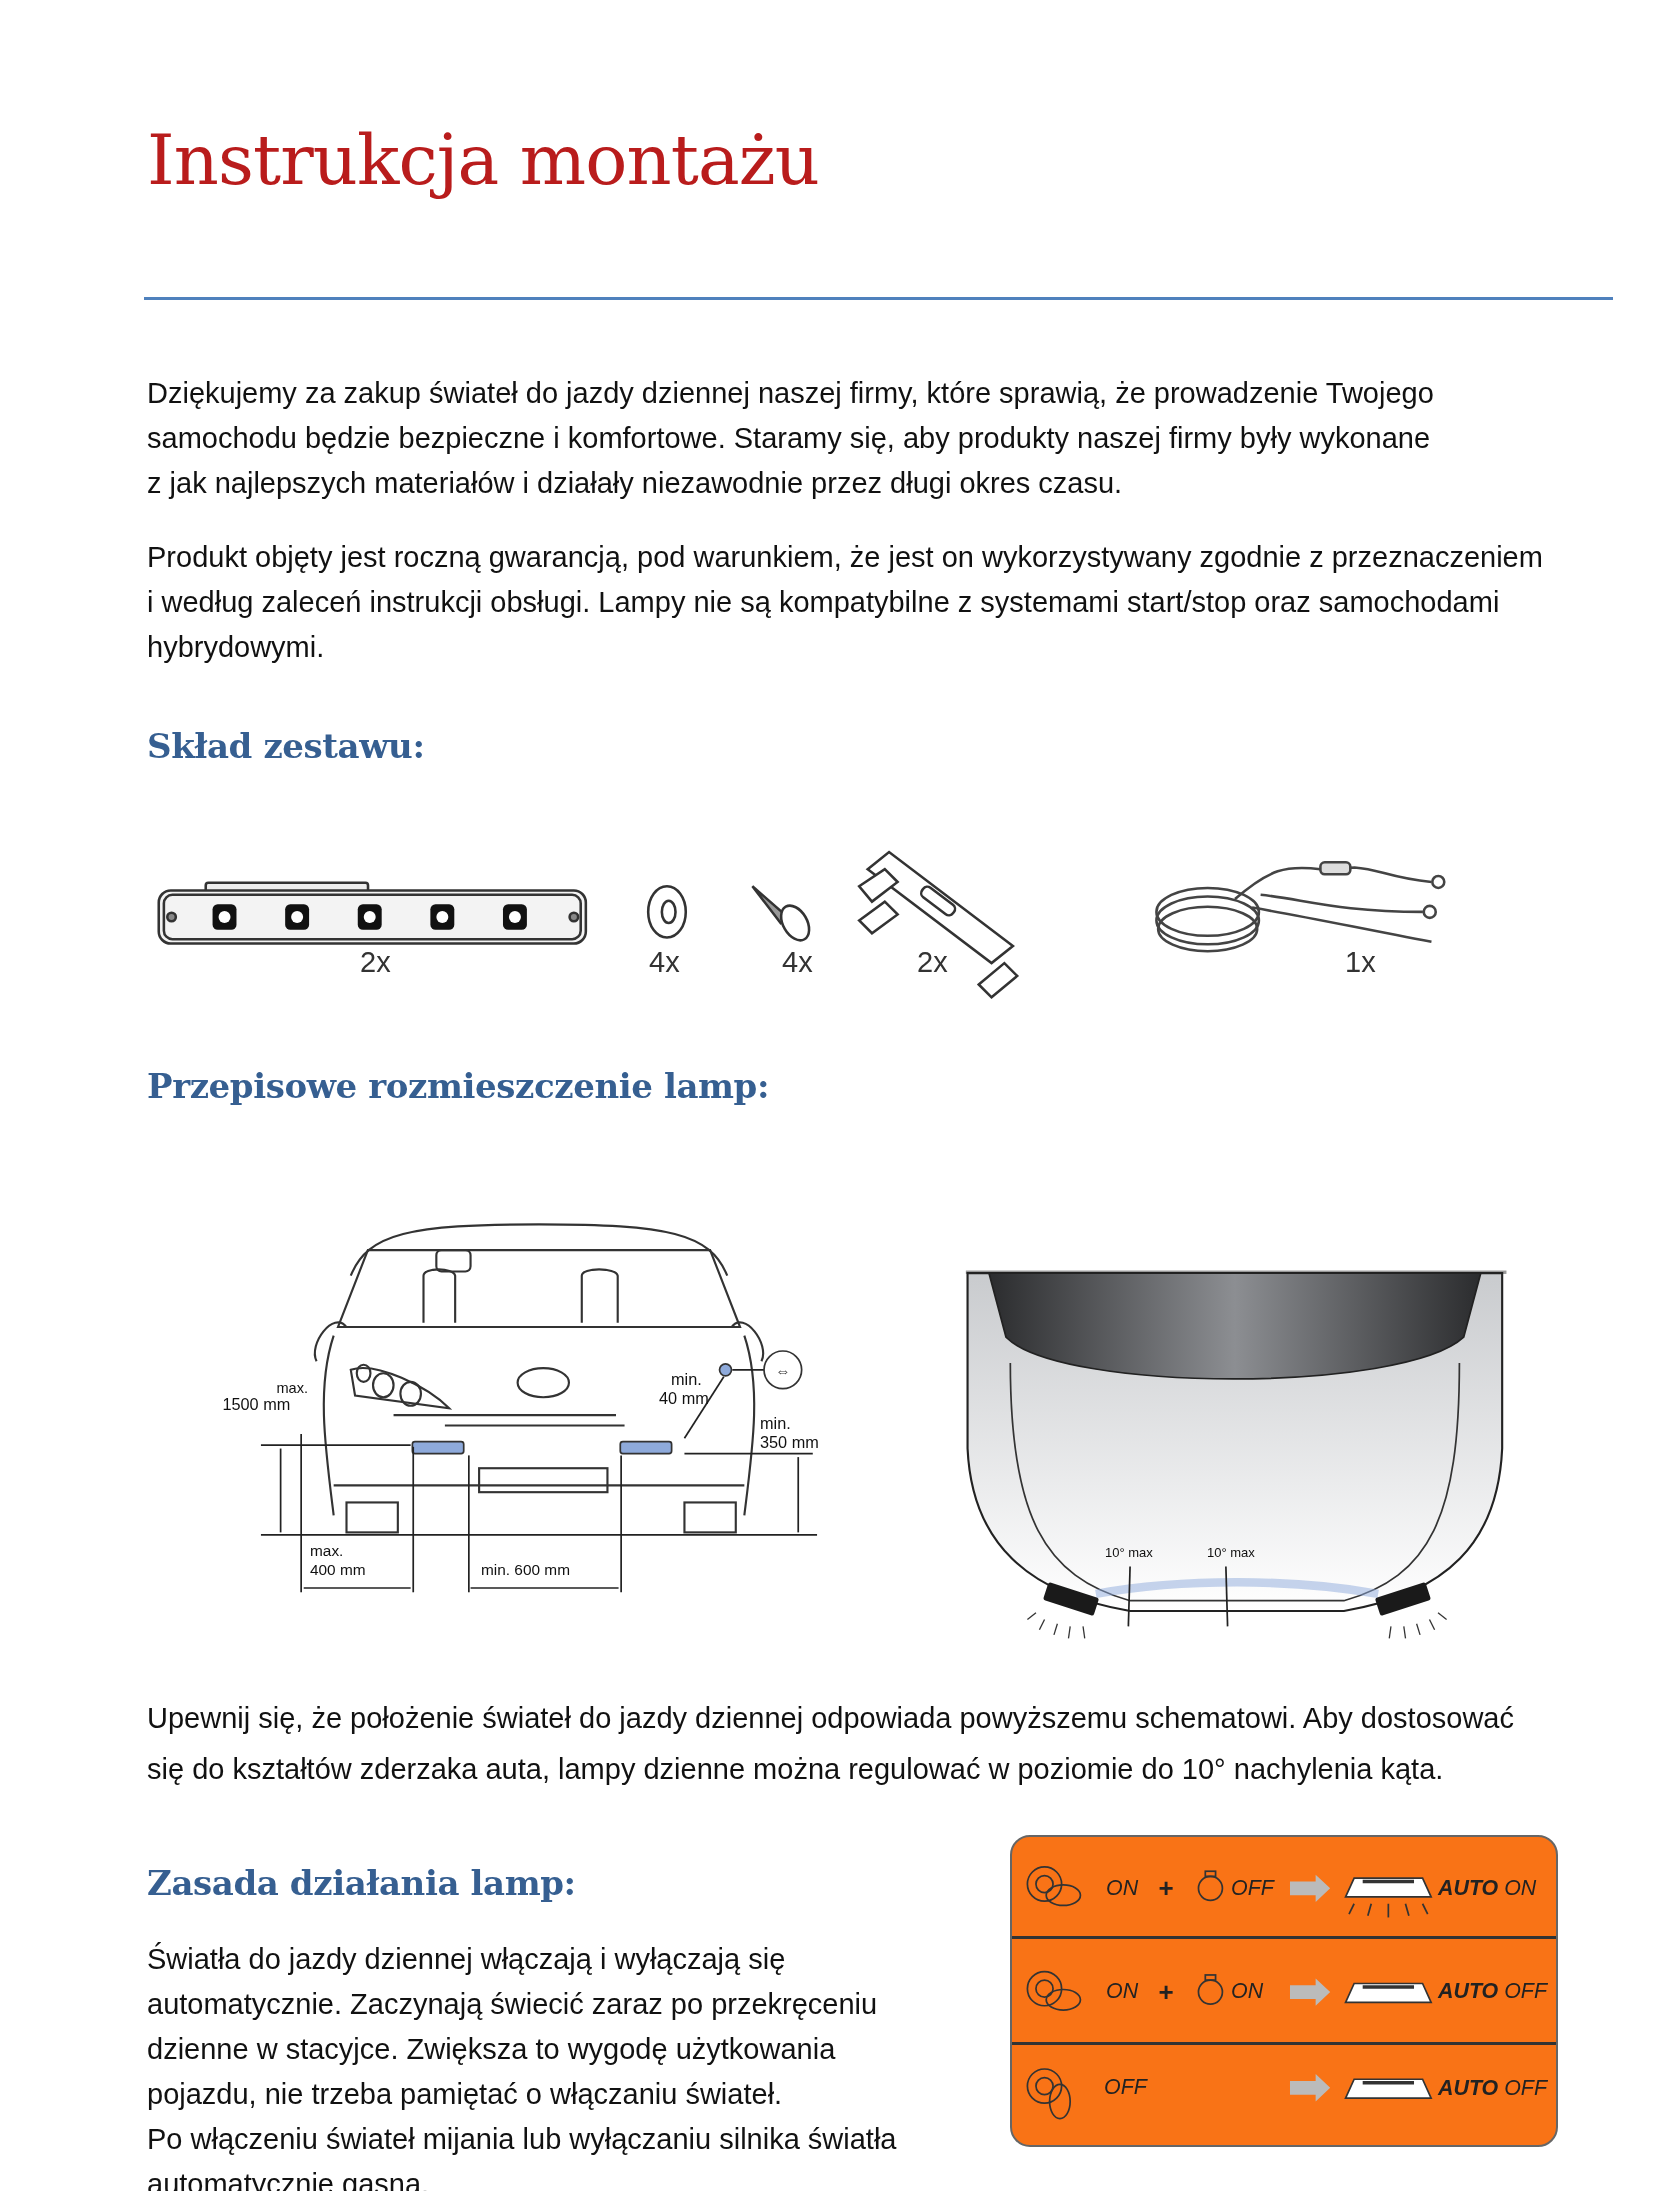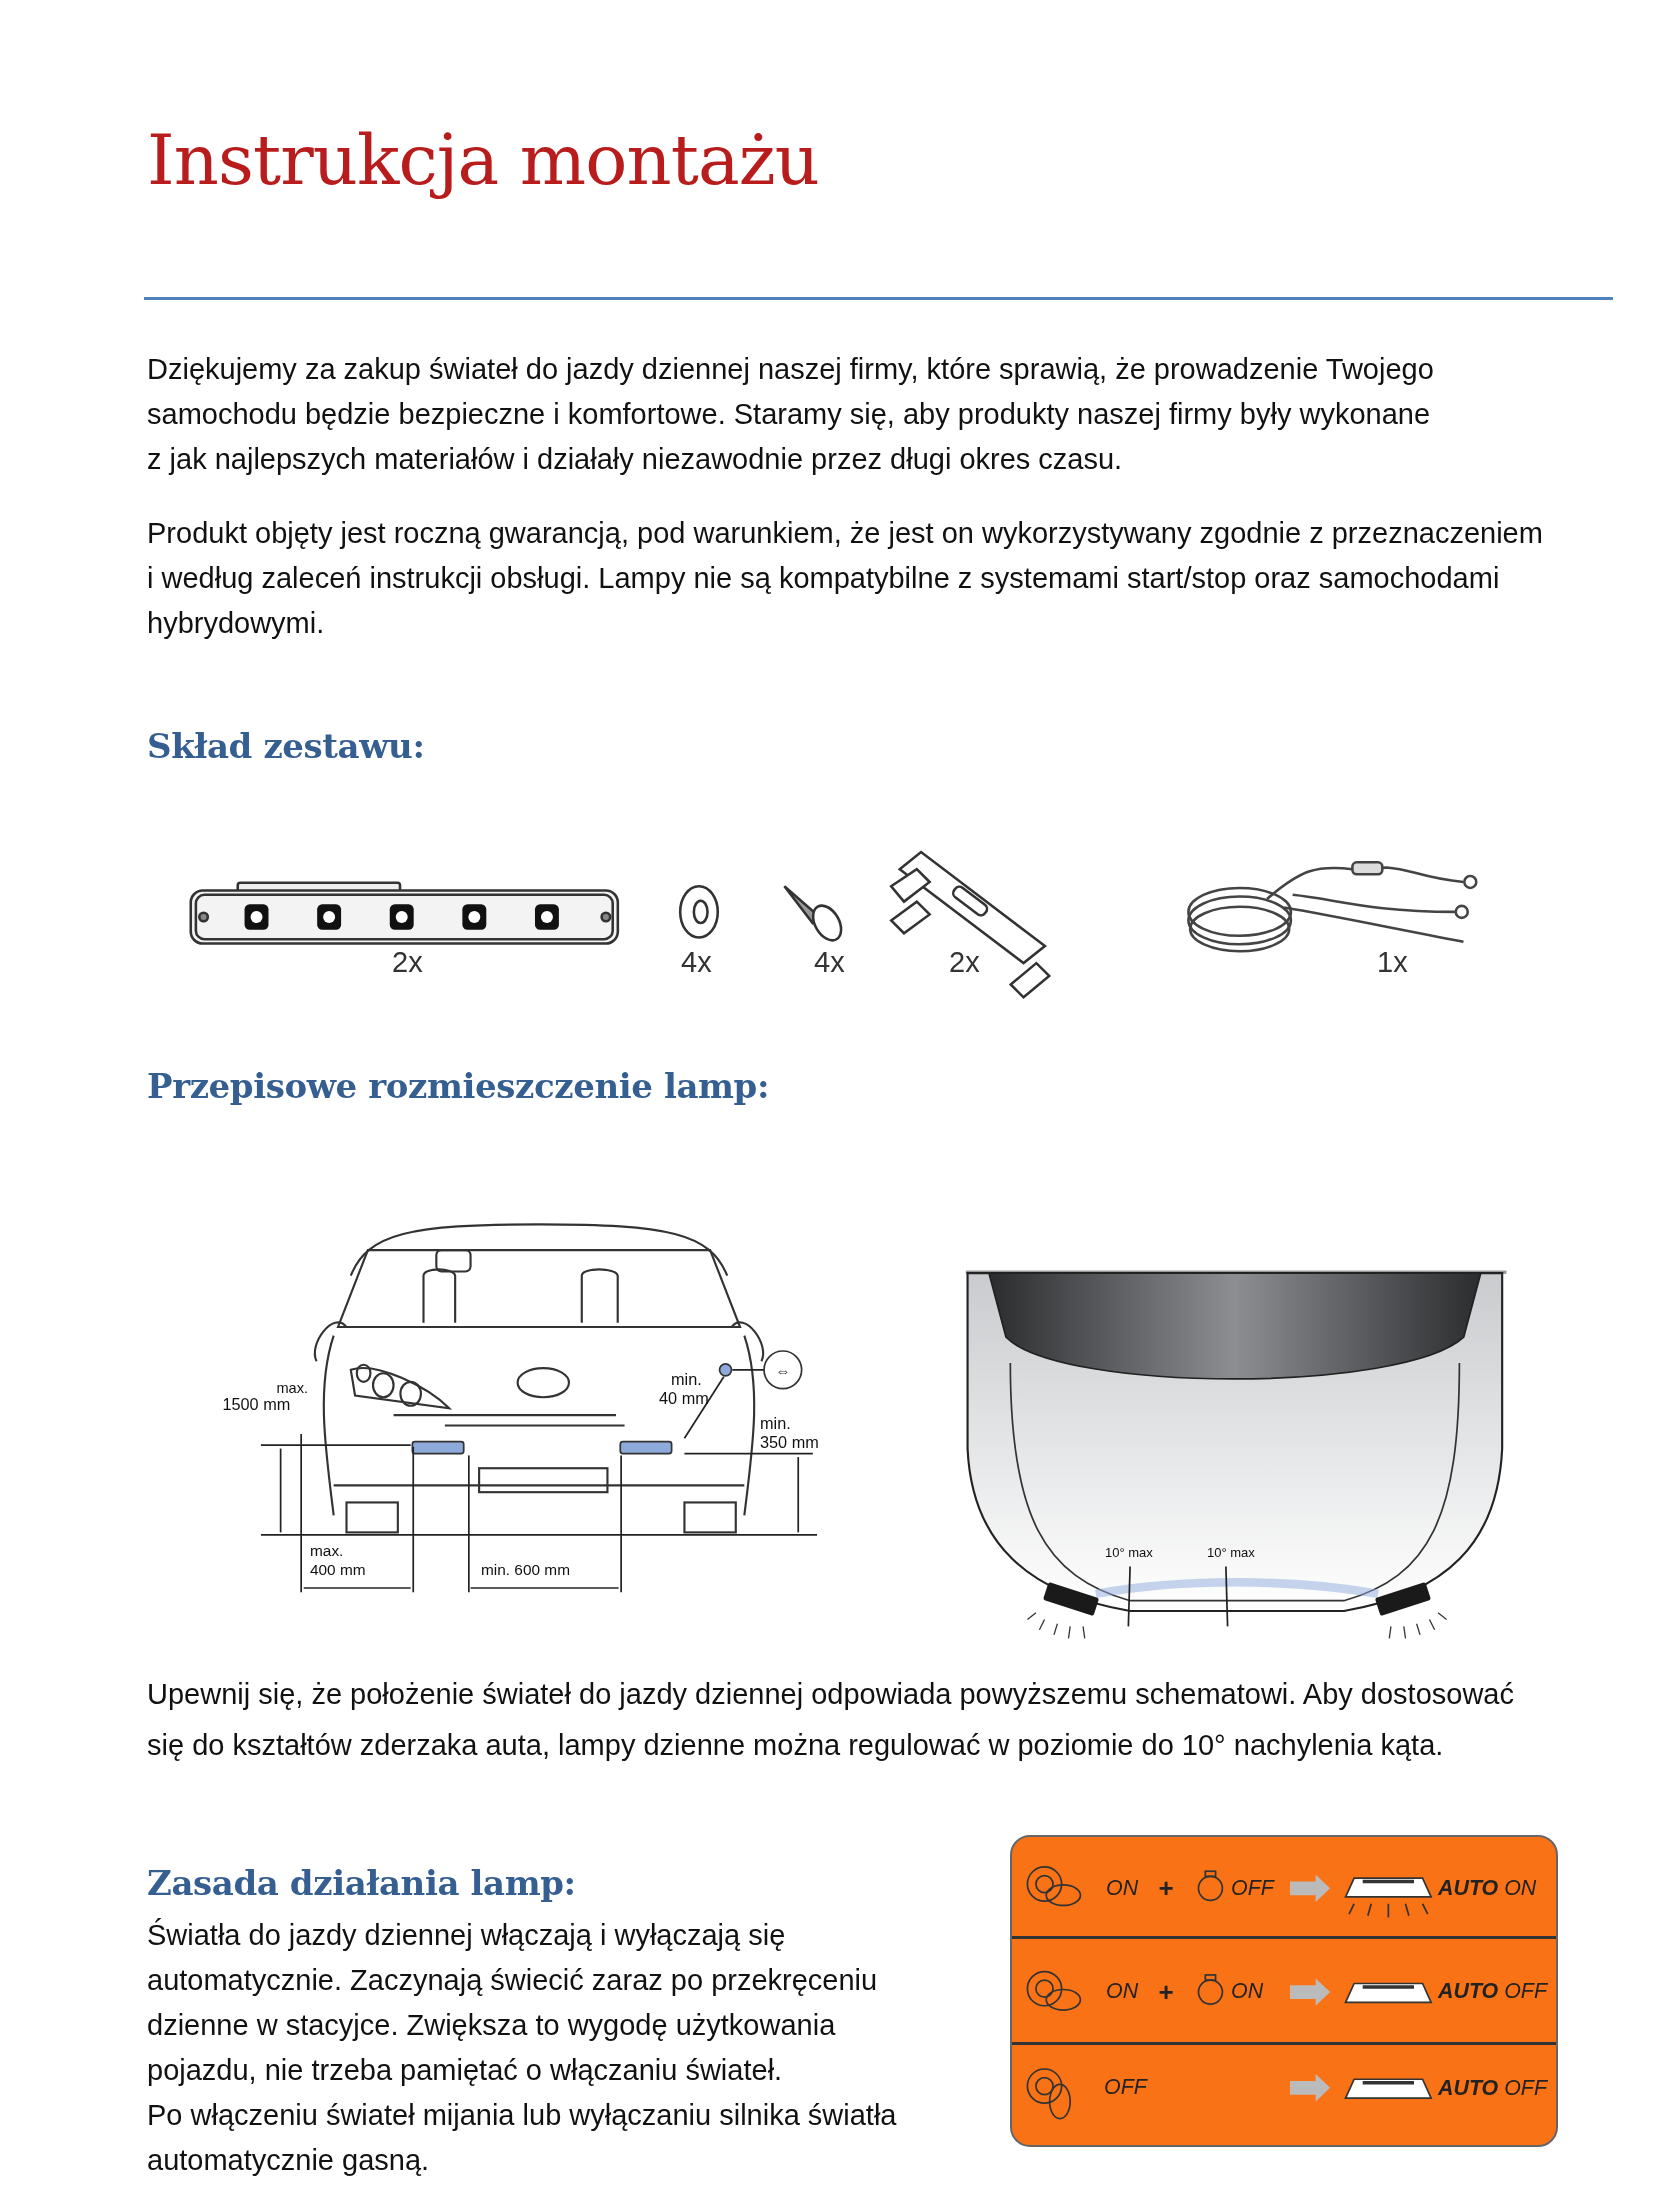--- a/index.html
+++ b/index.html
@@ -2,24 +2,24 @@
 <html style="font-size:13.7px"><head>
 <meta charset="utf-8">
 <style>
   html, body { margin: 0; padding: 0; background: #ffffff; }
   body { width: 1676px; height: 2192px; position: relative; overflow: hidden;
          font-family: "Liberation Sans", "DejaVu Sans", sans-serif; color: #111; }
   .title { position: absolute; left: 147px; top: 111px; width: 1455px;
            font-family: "DejaVu Serif", "Liberation Serif", serif; color: #b91c1c;
            font-size: 70px; line-height: 99px; font-weight: normal; letter-spacing: -0.9px; }
   .title-rule { position: absolute; left: 144px; top: 297px; width: 1469px; height: 2.6px; background: #4f81bd; }
-  .para { position: absolute; left: 147px; width: 1472px; font-size: 29px; line-height: 45px; color: #111; }
+  .para { position: absolute; left: 147px; width: 1472px; font-size: 29px; line-height: 45px; color: #111; margin-top: 24px; }
   .h2 { position: absolute; left: 147px; font-family: "DejaVu Serif", "Liberation Serif", serif;
         font-weight: bold; color: #365f91; font-size: 34px; letter-spacing: -0.4px; }
-  .kit { position: absolute; left: 155px; top: 835px; width: 1404px; height: 205px; }
+  .kit { position: absolute; left: 123px; top: 835px; width: 1404px; height: 205px; }
   .qty { position: absolute; font-size: 29px; color: #333; }
   .diag { position: absolute; }
   .panel { position: absolute; left: 1010px; top: 1835px; width: 544px; height: 308px;
            border: 2.6px solid #666; border-radius: 20px; background: #f97316; font-style: italic; }
   .prow { position: absolute; left: 0; width: 100%; height: 101px; }
   .prow-div { position: absolute; left: 0; width: 100%; height: 2.6px; background: #333; }
   .plabel { position: absolute; font-size: 21.4px; color: #222; }
   .pauto { position: absolute; font-size: 21.4px; color: #222; font-weight: bold; text-align: center; }
 </style>
 </head>

